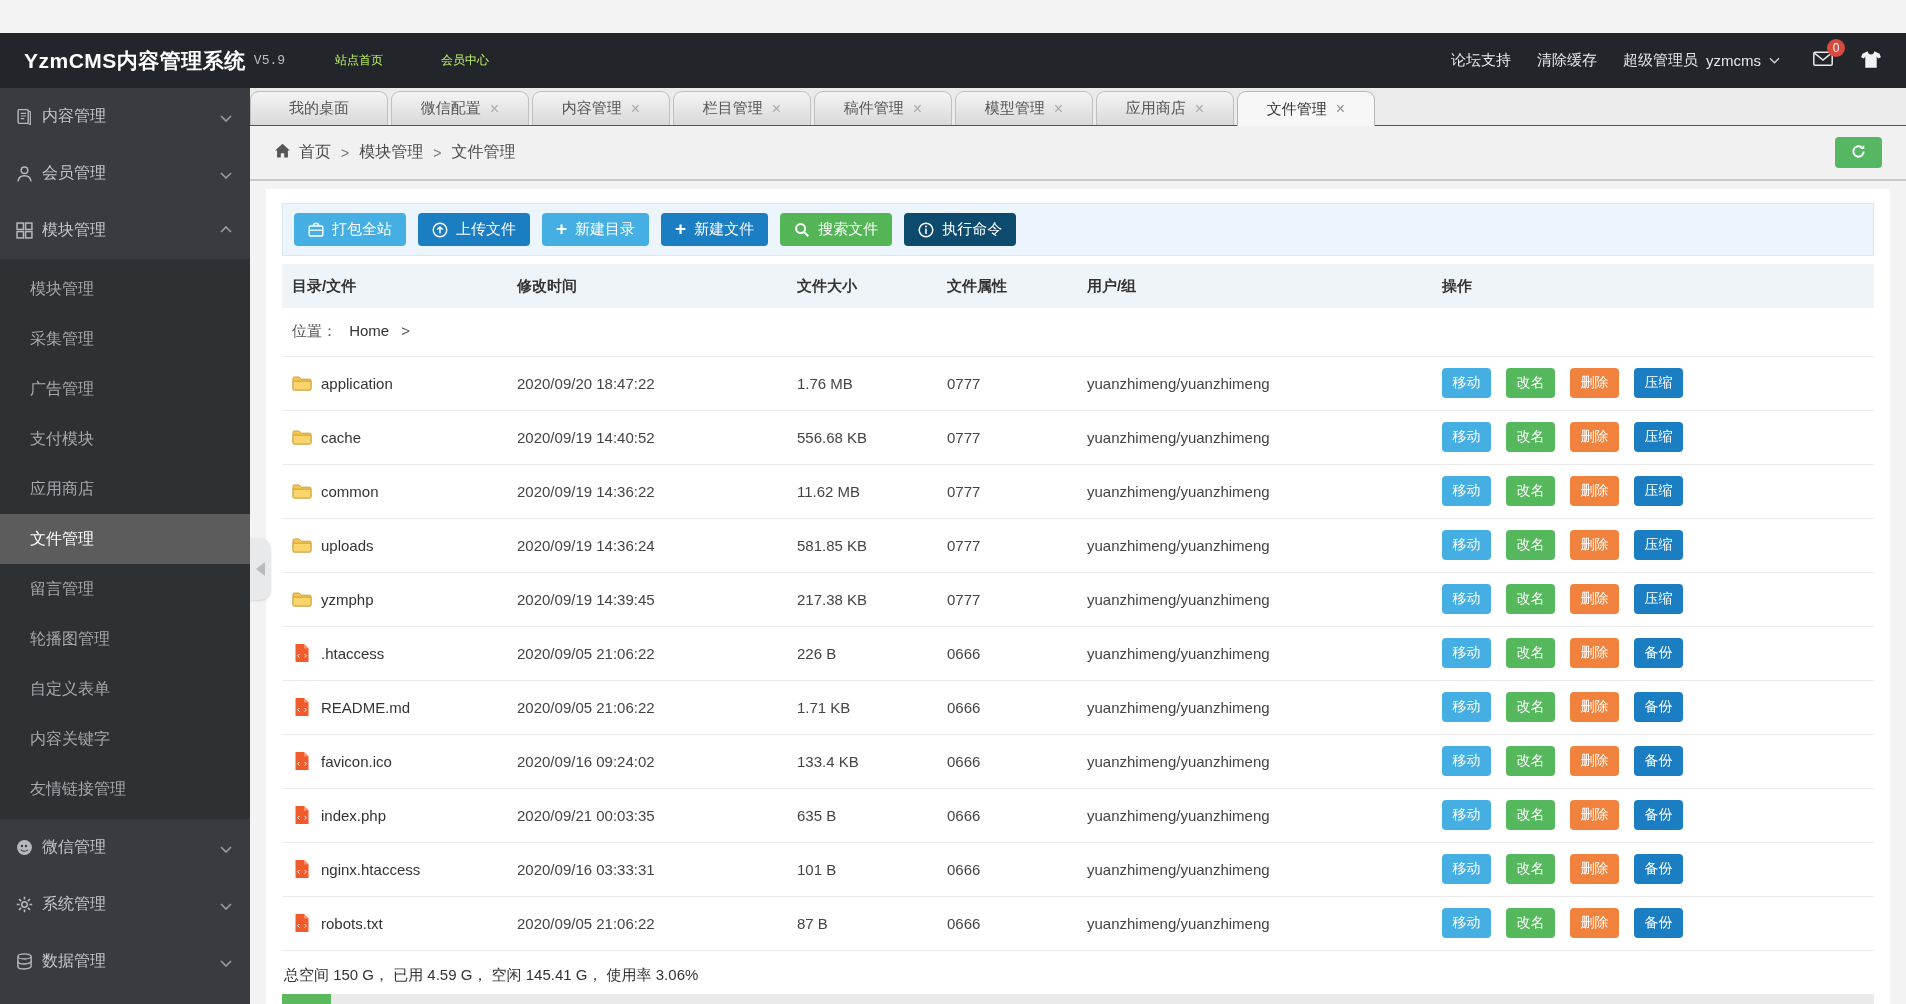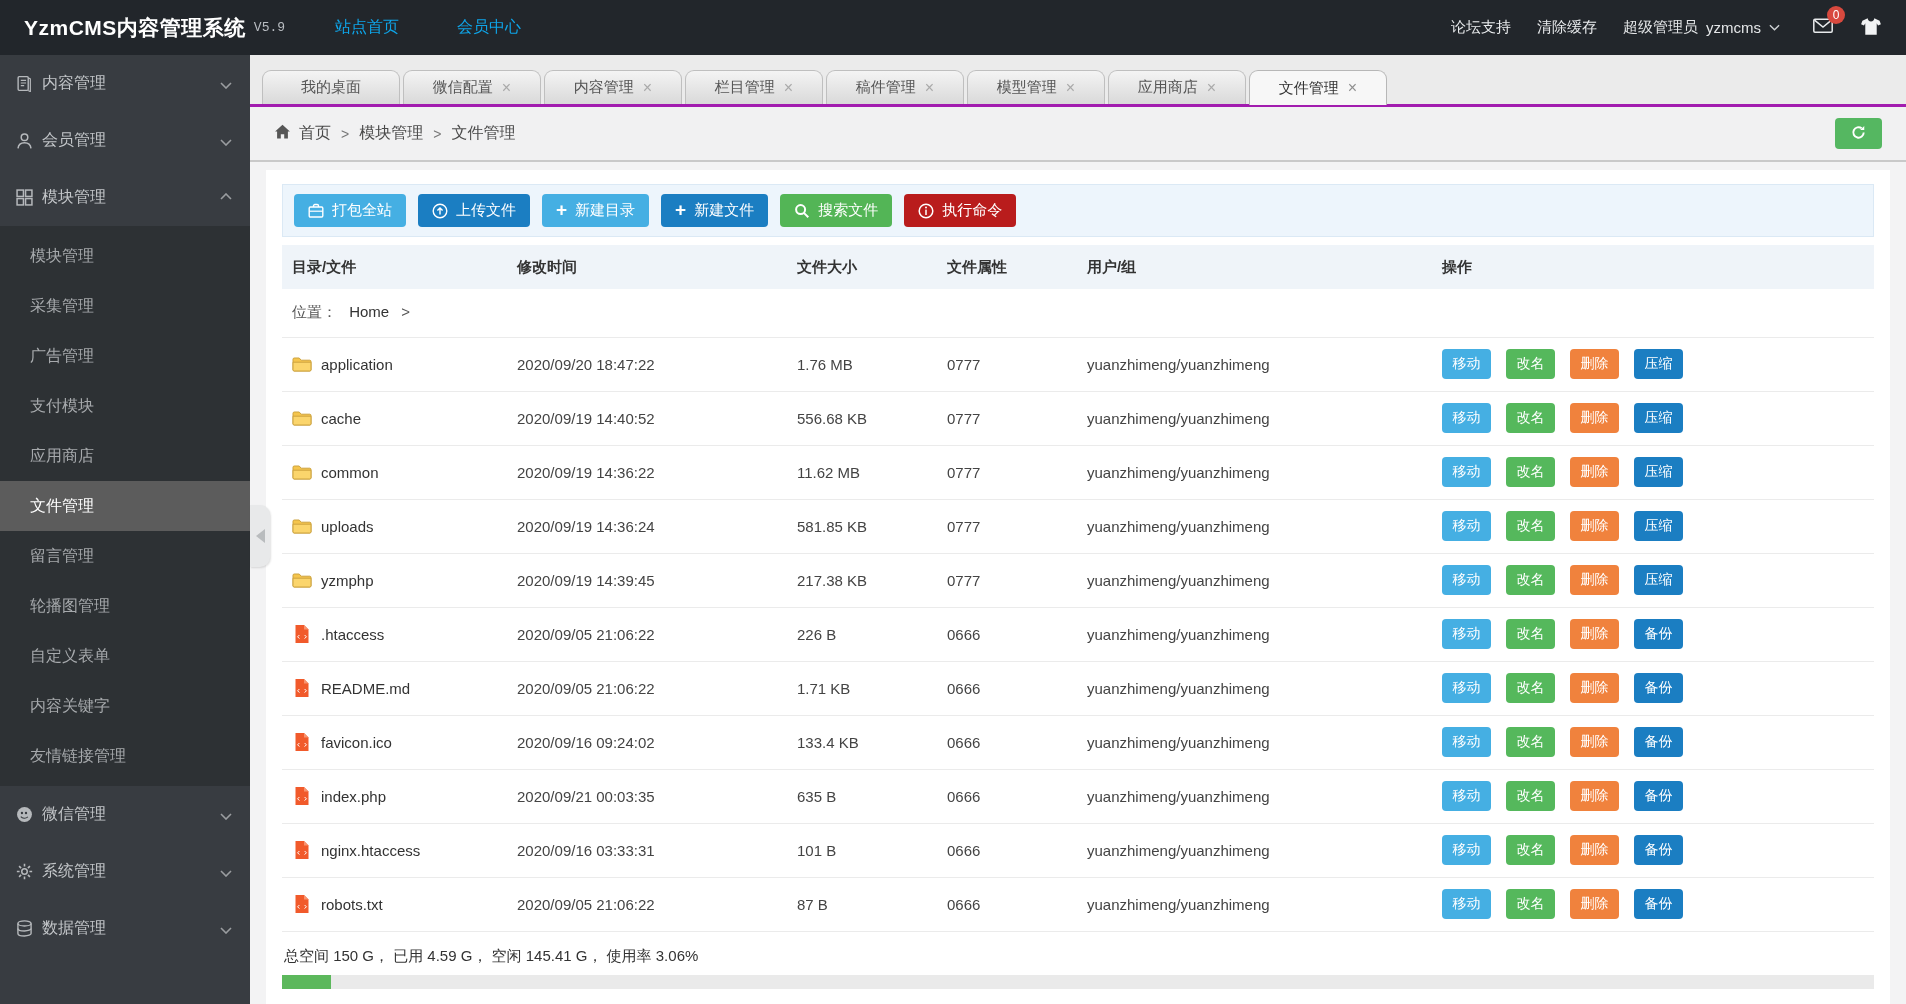--- a/index.html
+++ b/index.html
@@ -1,24 +1,24 @@
 <!DOCTYPE html>
 <html><head>
 <meta charset="utf-8">
 <style>
   * { margin:0; padding:0; box-sizing:border-box; }
   html,body { width:1906px; height:1004px; overflow:hidden;
     font-family:"Liberation Sans","DejaVu Sans",sans-serif; background:#f3f3f4; }
 
   
   .navbar { height:55px; background:#22262b; display:flex; align-items:center;
-    padding:0 24px; color:#e4e6e8; }
+    padding:0 24px; color:#e4e6e8;margin-top:33px; }
   .brand { font-size:21px; font-weight:bold; color:#fff; letter-spacing:.5px; }
   .version { font-size:13px; color:#b9bdc2; margin-left:8px; margin-right:50px;font-family:Liberation Mono, monospace; }
-  .nav-link { font-size:16px; color:#0ea5e9; margin-right:58px; cursor:pointer; }
+  .nav-link { font-size:12px; color:#bef264; margin-right:58px; cursor:pointer; }
   .nav-right { margin-left:auto; display:flex; align-items:center; gap:26px; font-size:15px; }
   .nav-right .txt { cursor:pointer; color:#e9ebed; }
   .user-box { display:flex; align-items:center; gap:8px; cursor:pointer; }
   .user-caret svg { display:block; }
   .mail-wrap { position:relative; cursor:pointer; margin-left:6px; }
   .badge { position:absolute; top:-11px; right:-11px; min-width:18px; height:18px;
     background:#d8493e; color:#fff; border-radius:50%; font-size:12px;
     display:flex; align-items:center; justify-content:center; }
   .tshirt { cursor:pointer; }
 
@@ -32,22 +32,22 @@
   .side-caret { margin-left:auto; color:#9a9da0; }
   .side-caret.up { transform:rotate(180deg); }
   .submenu { background:#2d3134; padding:5px 0; }
   .sub-item { height:50px; line-height:50px; padding-left:30px; font-size:16px;
     color:#a6a9ac; cursor:pointer; }
   .sub-item.active { background:#5c5c5c; color:#ffffff; }
 
   .main { flex:1; min-width:0; display:flex; flex-direction:column; position:relative; }
 
   
-  .tabbar { height:52px; background:#ebebeb; border-bottom:3px solid #a21caf;
-    display:flex; align-items:flex-end; padding-left:12px; }
+  .tabbar { height:38px; background:#ebebeb; border-bottom:1px solid #a21caf;
+    display:flex; align-items:flex-end; }
   .tab { height:34px; width:138px; margin-right:3px; border:1px solid #bfbfbf; border-bottom:none;
     border-radius:9px 9px 0 0; background:linear-gradient(#f4f4f4,#d9d9d9);
     display:flex; align-items:center; justify-content:center; gap:9px;
     font-size:15px; color:#555; cursor:pointer; position:relative; }
   .tab .close { color:#a9a9a9; font-size:16px; line-height:1; cursor:pointer; }
   .tab.active { background:#f7f7f7; color:#333; height:35px; margin-bottom:-1px; z-index:2;
     border-color:#b7b7b7; }
   .tab.active .close { color:#8f8f8f; }
 
   
@@ -315,21 +315,21 @@
             </button>
             <button class="tb-btn" style="background: rgb(83, 181, 86);">
               <span class="ticon">
                 <svg width="16" height="16" viewBox="0 0 16 16">
                   <circle cx="6.6" cy="6.6" r="4.5" fill="none" stroke="#fff" stroke-width="2"></circle>
                   <path d="M10.1 10.1l4.2 4.2" stroke="#fff" stroke-width="2"></path>
                 </svg>
               </span>
               <span>搜索文件</span>
             </button>
-            <button class="tb-btn" style="background: #b91c1c;">
+            <button class="tb-btn" style="background: #0c4a6e;">
               <span class="ticon">
                 <svg width="16" height="16" viewBox="0 0 16 16">
                   <circle cx="8" cy="8" r="6.8" fill="none" stroke="#fff" stroke-width="1.5"></circle>
                   <circle cx="8" cy="4.6" r="1" fill="#fff"></circle>
                   <rect x="7.25" y="6.6" width="1.5" height="5.4" fill="#fff"></rect>
                 </svg>
               </span>
               <span>执行命令</span>
             </button>
           </div>

